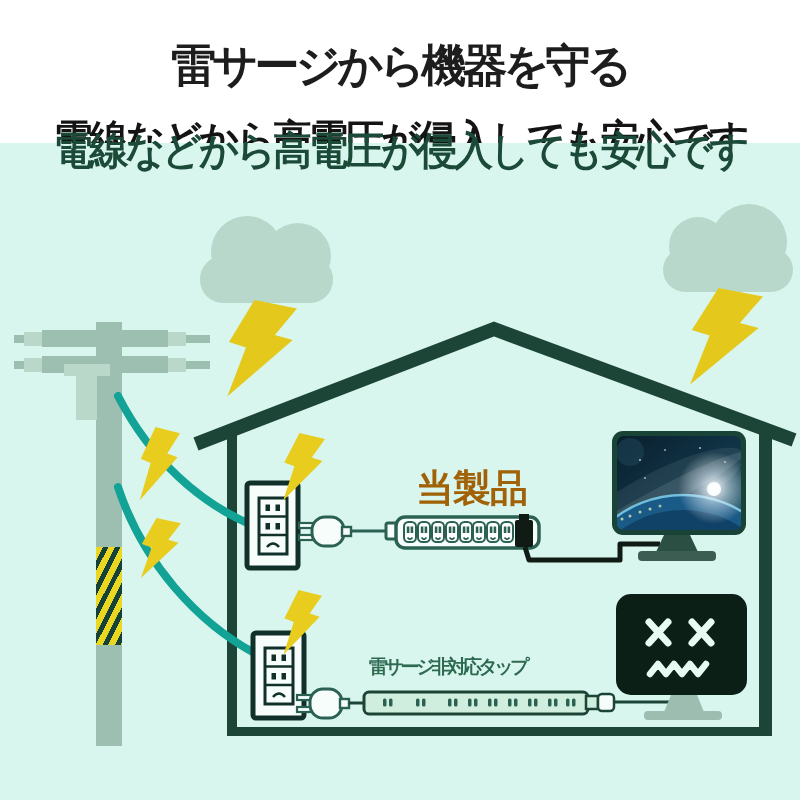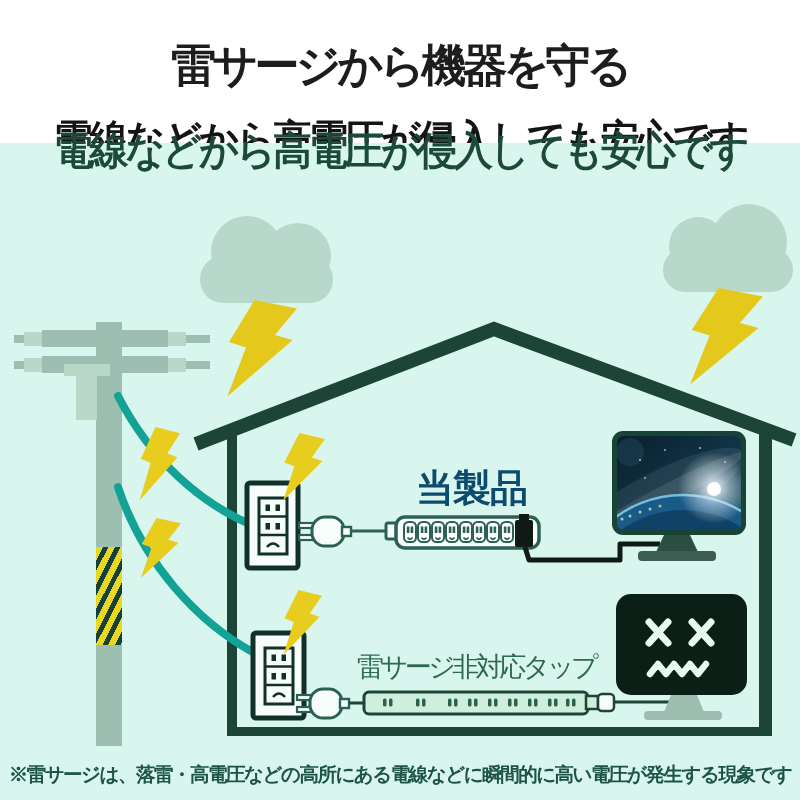--- a/index.html
+++ b/index.html
@@ -17,25 +17,25 @@
     position:absolute;top:118px;left:0;width:800px;text-align:center;
     font-size:39px;line-height:42px;font-weight:bold;color:#141414;letter-spacing:-3px;
   }
   .subtitle{
     position:absolute;top:130px;left:0;width:800px;text-align:center;
     font-size:39px;line-height:42px;font-weight:bold;color:#1c4a38;letter-spacing:-3px;
   }
   .svg-layer{position:absolute;left:0;top:0;width:800px;height:800px;}
   .label-product{
     position:absolute;left:416px;top:468px;font-size:38px;line-height:40px;
-    font-weight:bold;color:#0c4a6e;letter-spacing:-1px;white-space:nowrap;
+    font-weight:bold;color:#a16207;letter-spacing:-1px;white-space:nowrap;
   }
   .label-tap{
-    position:absolute;left:357px;top:652px;font-size:27px;line-height:30px;
-    font-weight:normal;color:#2e6a52;letter-spacing:-3.5px;white-space:nowrap;
+    position:absolute;left:369px;top:652px;font-size:19px;line-height:30px;
+    font-weight:bold;color:#2e6a52;letter-spacing:-3.5px;white-space:nowrap;
   }
   .footnote{
     position:absolute;left:0;top:761px;width:800px;text-align:center;
     font-size:19.5px;line-height:26px;font-weight:bold;color:#1d5443;letter-spacing:-1.5px;white-space:nowrap;
   }
 </style>
 </head>
 <body>
 
 <div class="stage">
@@ -219,14 +219,13 @@
         <line x1="668" y1="622" x2="649" y2="643"></line>
         <line x1="692" y1="622" x2="711" y2="643"></line>
         <line x1="711" y1="622" x2="692" y2="643"></line>
       </g>
       <path d="M650,674 L658,664 L666,674 L674,664 L682,674 L690,664 L698,674 L706,664" fill="none" stroke="#e8fbf2" stroke-width="6.5" stroke-linecap="round" stroke-linejoin="round"></path>
     </g>
   </svg>
 
   <div class="label-product">当製品</div>
   <div class="label-tap">雷サージ非対応タップ</div>
-  <div class="footnote">※雷サージは、落雷・高電圧などの高所にある電線などに瞬間的に高い電圧が発生する現象です</div>
 </div>
 
 </body></html>

